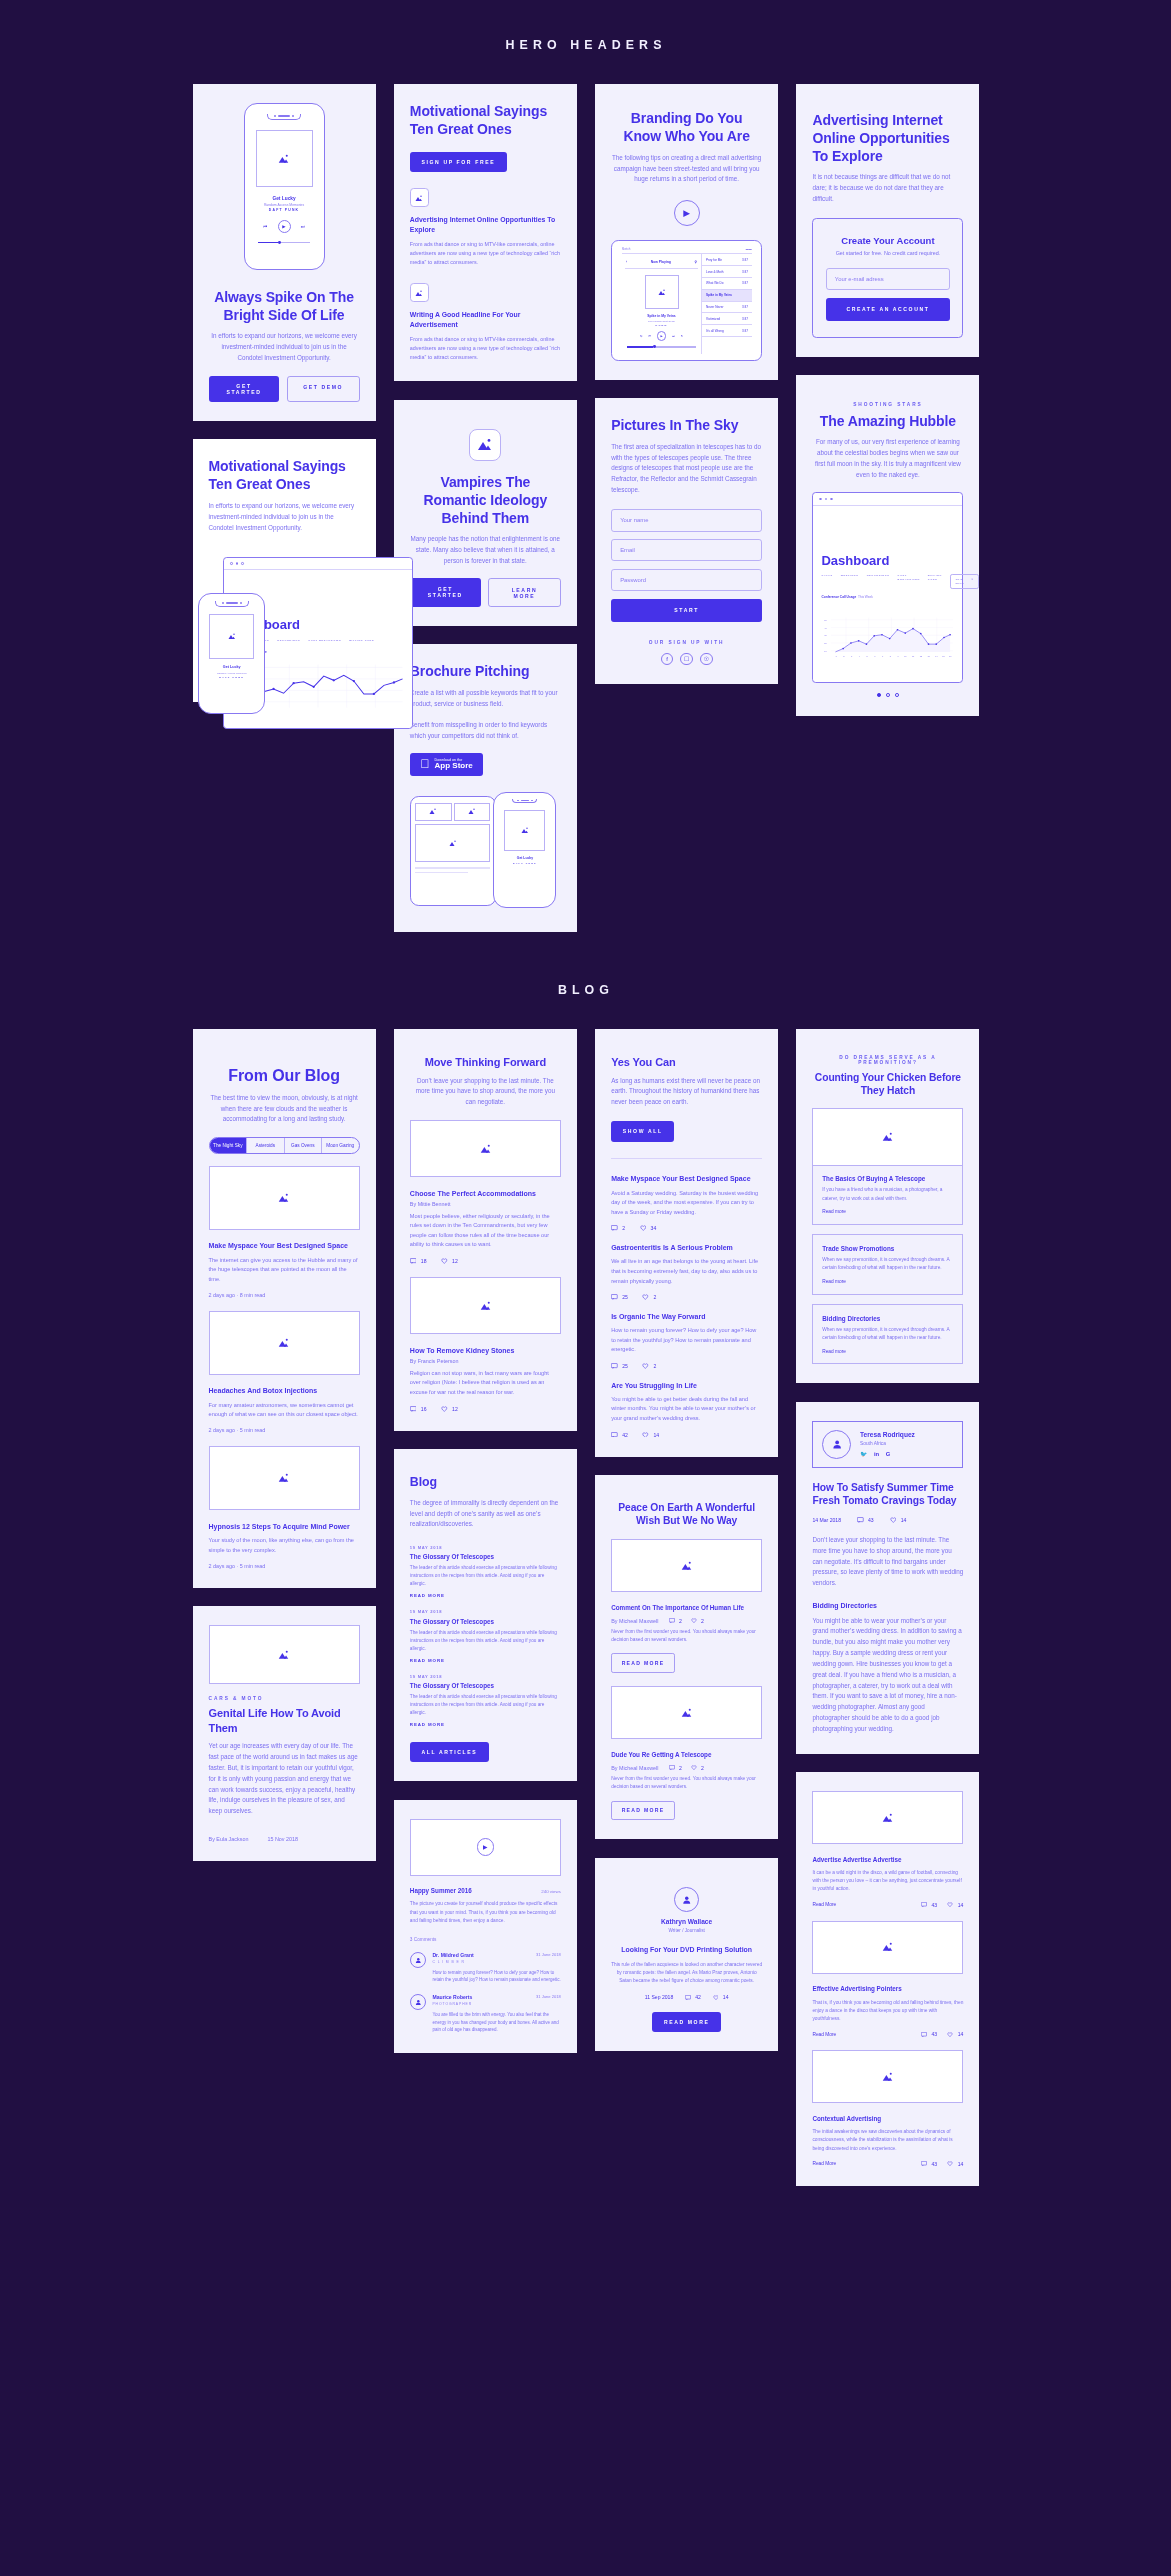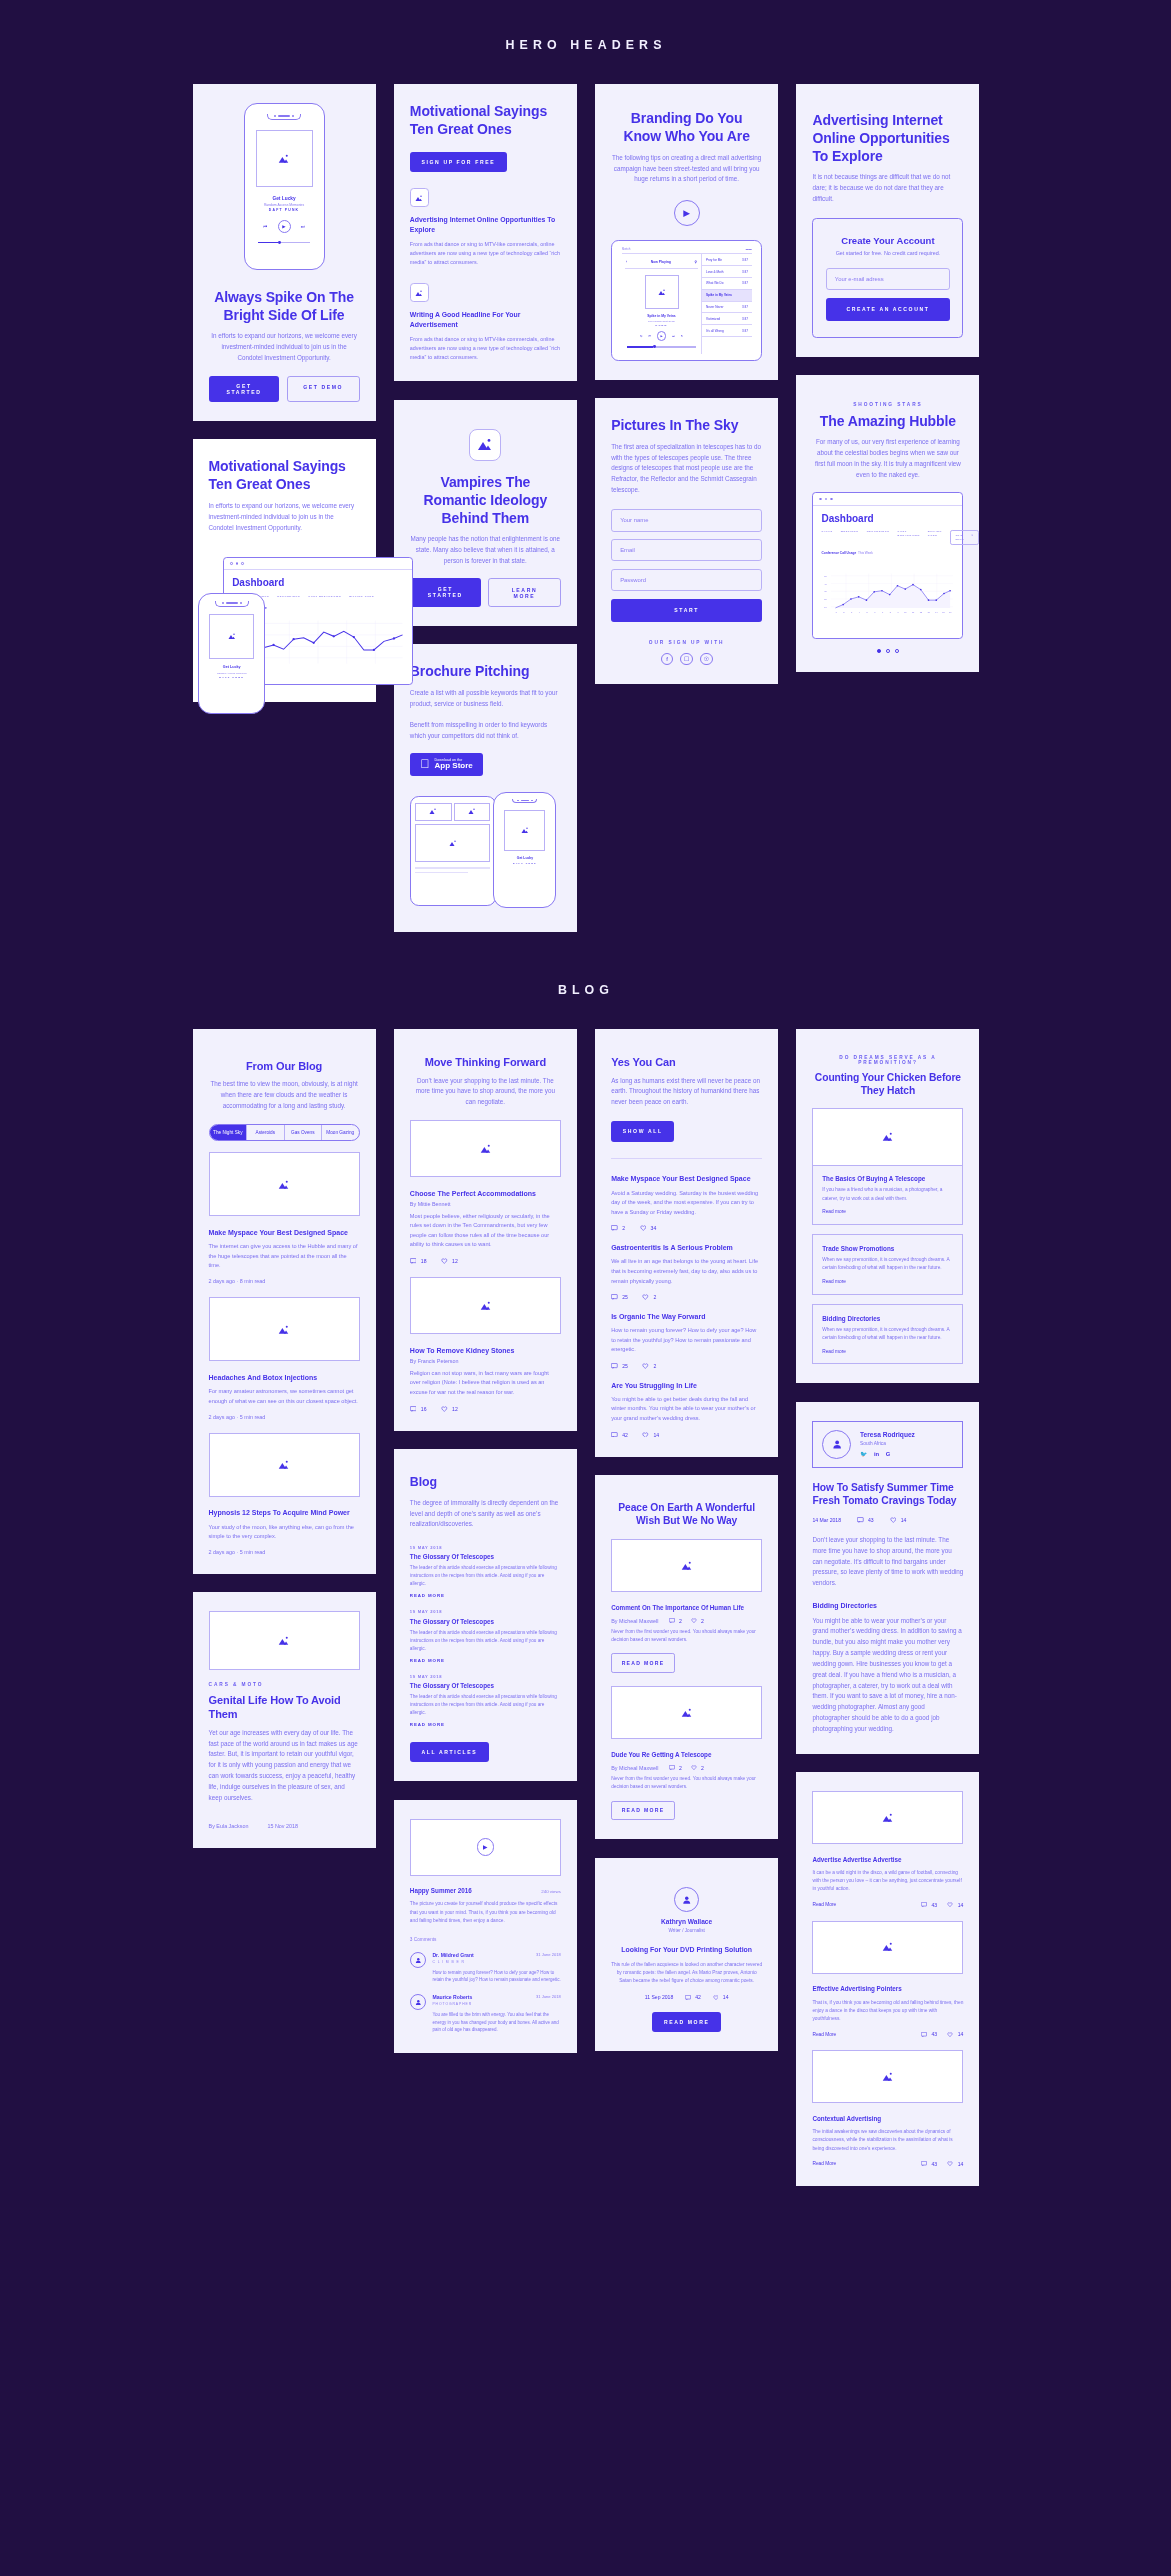--- a/index.html
+++ b/index.html
@@ -116,21 +116,21 @@
   .tnav { display:flex; justify-content:space-between; align-items:center;
     font-size:3.4px; font-weight:bold; color:#4632e8; padding:2.2px 1.5px 3.7px; border-bottom:0.7px solid #d8d2fb;}
   .trow { font-size:3.1px; color:#4632e8; display:flex; justify-content:space-between;
     padding:3.4px 3.7px; border-bottom:0.7px solid #d8d2fb;}
   .trow.active { background:#e6e2fd; font-weight:bold;}
   
   .browser { border:0.7px solid #8878f2; border-radius:3.7px; background:#fff; margin-top:11.7px;}
   .bbar { padding:4.4px 5.9px; border-bottom:0.7px solid #d8d2fb; display:flex; gap:2.9px;}
   .bbar i { width:2.6px;height:2.6px;border:0.6px solid #8878f2;border-radius:50%;display:block;}
   .bcontent { padding:7.3px 8px 8.8px; }
-  .bcontent h4 { font-size:10px; color:#4632e8; font-weight:bold;}
+  .bcontent h4 { font-size:13px; color:#4632e8; font-weight:bold;margin-top:40px;}
   .bmenu { display:flex; gap:8px; margin-top:6.6px; }
   .bmenu span { font-size:2.5px; letter-spacing:0.6px; color:#8878f2; font-weight:bold; line-height:1.6;}
   .bsel { margin-left:auto; border:0.7px solid #b9b0f6; border-radius:2.2px; font-size:2.6px;
     padding:2.2px 4.4px; color:#4632e8; display:flex; gap:7.3px;}
   .bchart-h { font-size:3.2px; color:#4632e8; margin-top:6.6px; font-weight:bold;}
   .dots { display:flex; gap:5.1px; justify-content:center; margin-top:10.3px;}
   .dots i { width:3.7px;height:3.7px;border-radius:50%;border:0.7px solid #4632e8;display:block;}
   .dots i.on { background:#4632e8; }
   
   .appstore {
@@ -591,21 +591,21 @@
     </div>
   </div>
 </div>
 
 <div class="section-title" style="padding-top:51px">BLOG</div>
 
 <div class="grid">
 
   <div class="col">
     <div class="card">
-      <h1 class="hero center" style="font-size:11px;margin-top:11px">From Our Blog</h1>
+      <h1 class="hero center" style="font-size:16px;margin-top:18px">From Our Blog</h1>
       <p class="lead center">The best time to view the moon, obviously, is at night when there are few clouds and the weather is accommodating for a long and lasting study.</p>
       <div class="tabs">
         <div class="tab on">The Night Sky</div>
         <div class="tab">Asteroids</div>
         <div class="tab">Gas Ovens</div>
         <div class="tab">Moon Gazing</div>
       </div>
 
       <div class="imgbox" style="height:64px;margin-top:11.7px">
         <svg class="mtn" viewBox="0 0 16 13">

